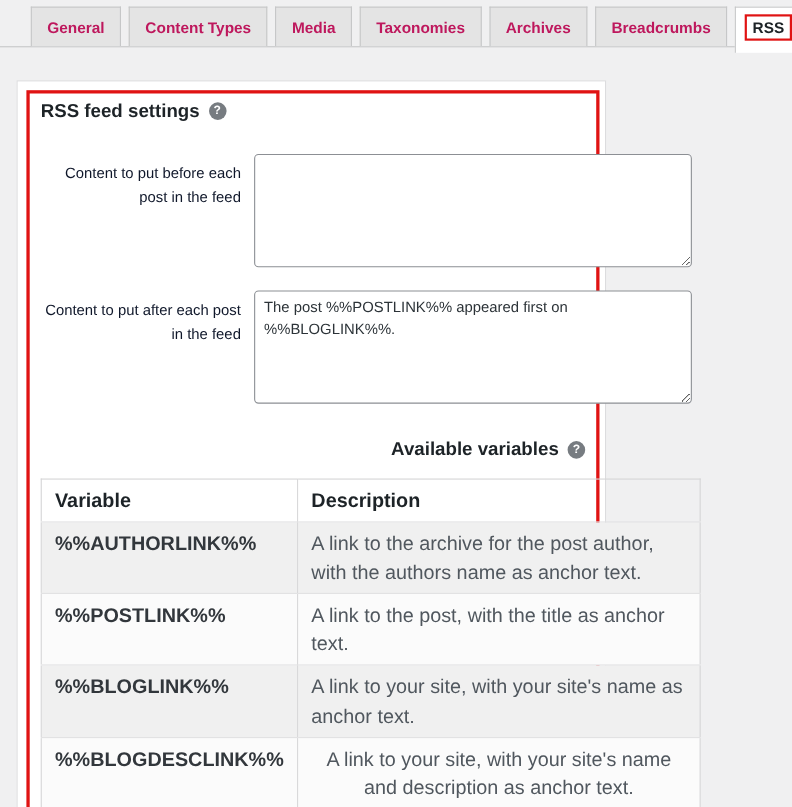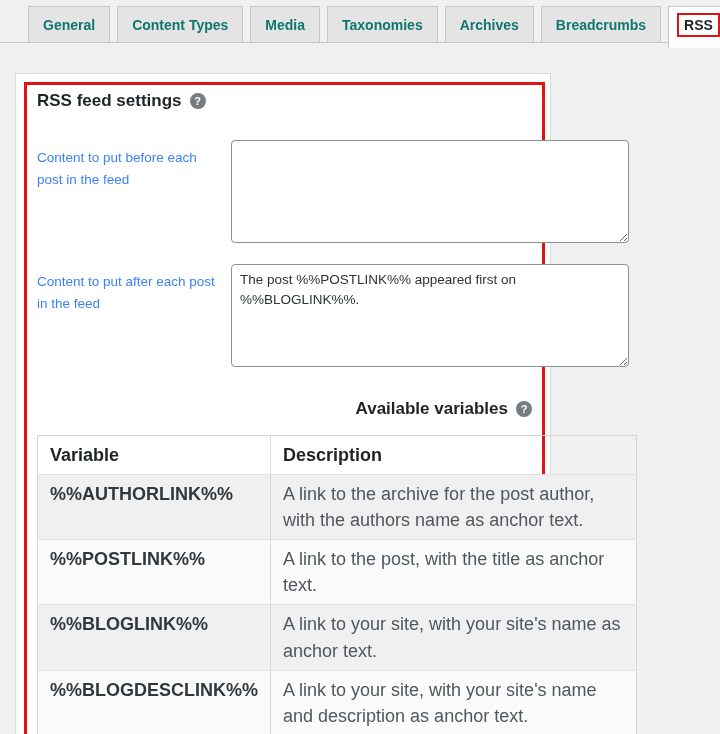--- a/index.html
+++ b/index.html
@@ -23,21 +23,21 @@
     display: inline-flex;
     align-items: center;
     height: 36px;
     padding: 0 14px;
     margin-right: 7px;
     background: #e4e4e4;
     border: 1px solid #c6c7c8;
     border-bottom: none;
     font-size: 14px;
     font-weight: 600;
-    color: #0f766e;
+    color: #be185d;
     cursor: pointer;
     white-space: nowrap;
   }
   .tab.active {
     background: #fff;
     height: 42px;
     margin-bottom: -6px;
     position: relative;
     z-index: 2;
     padding: 0 8px 5px 8px;
@@ -87,21 +87,22 @@
   }
 
   .form-row { display: flex; margin-top: 29px; }
   .form-row + .form-row { margin-top: 21px; }
   .field-label {
     flex: none;
     width: 194px;
     padding: 7px 12px 0 0;
     font-size: 13.5px;
     line-height: 1.6;
-    color: #3b82f6;
+    color: #0f172a;
+    text-align: right;
   }
   .field-textarea {
     flex: none;
     width: 398px;
     height: 103px;
     border: 1px solid #8c8f94;
     border-radius: 4px;
     background: #fff;
     padding: 5px 8px;
     font-family: "Liberation Sans", sans-serif;
@@ -128,21 +129,21 @@
   }
   .vars-table th { color: #1d2327; font-weight: 700; }
   .vars-table td:first-child, .vars-table th:first-child {
     width: 170px;
     border-right: 1px solid #d9d9da;
   }
   .vars-table td:first-child { font-weight: 700; color: #32373c; white-space: nowrap; }
   .vars-table td:last-child { color: #50575e; }
   .vars-table tbody tr:nth-child(odd) { background: #f0f0f0; }
   .vars-table tbody tr:nth-child(even) { background: #fbfbfb; }
-  .vars-table tbody tr:last-child td { border-bottom: none; }
+  .vars-table tbody tr:last-child td { border-bottom: none; text-align: center; }
 
   
   .save-annotation {
     display: inline-block;
     border: 3px solid #e01313;
     padding: 4px 3px 4px 4px;
     margin: 40px 0 0 13px;
     background: transparent;
   }
   .save-button {

